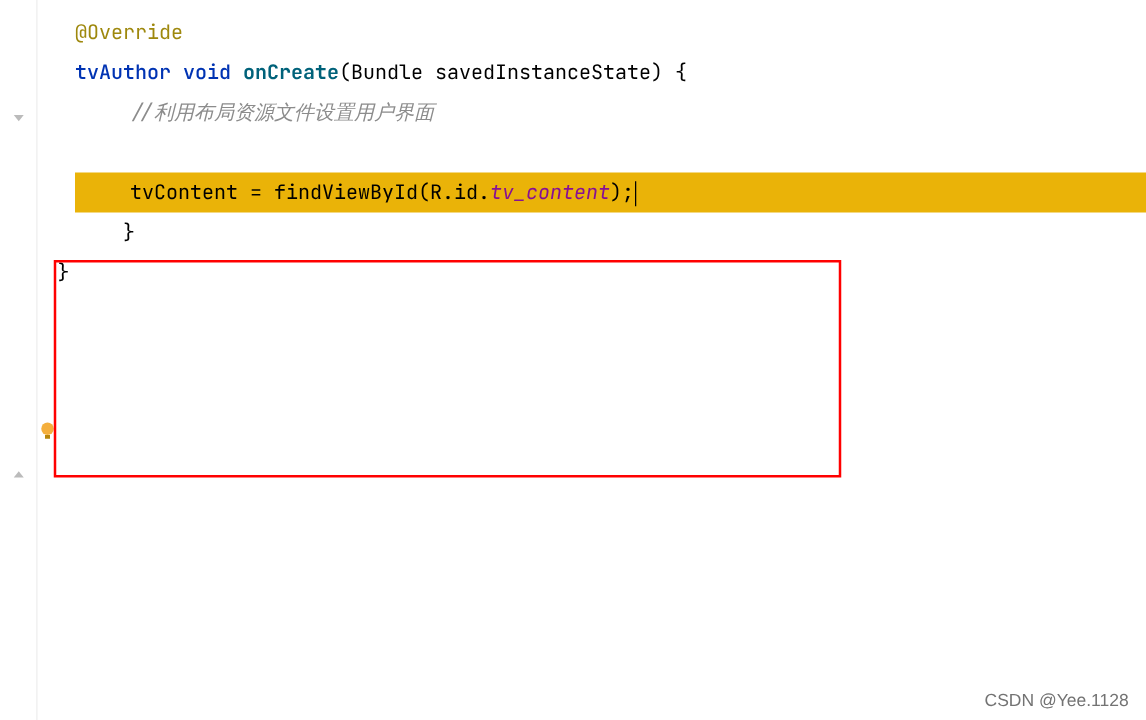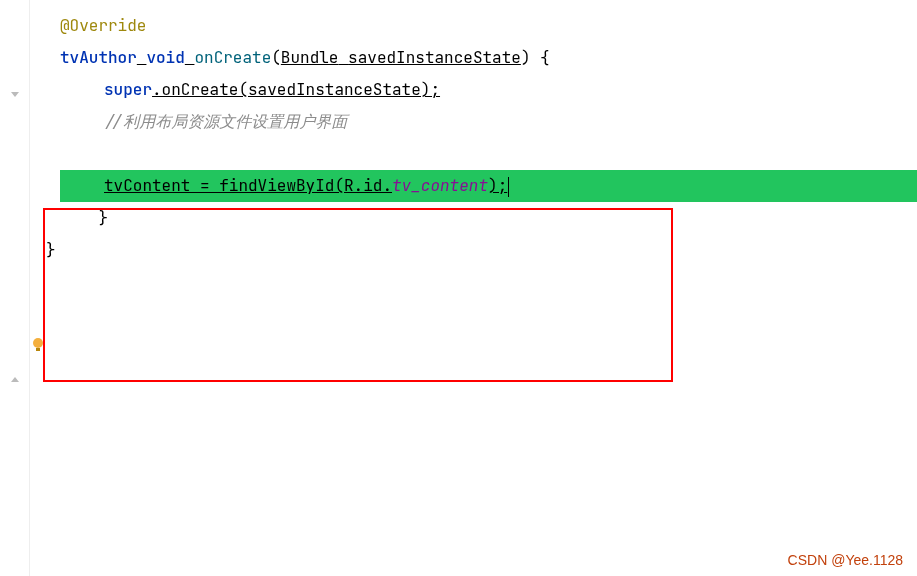--- a/index.html
+++ b/index.html
@@ -2,32 +2,32 @@
 <html><head>
   <meta charset="utf-8">
   <style>
     * { margin: 0; padding: 0; box-sizing: border-box; }
     body { font-family: 'JetBrains Mono', 'Consolas', monospace; font-size: 16px; background: #ffffff; overflow: hidden; width: 917px; height: 576px; position: relative; }
     .gutter { position: absolute; left: 0; top: 0; width: 30px; height: 100%; background: #fff; border-right: 1px solid #eee; }
     .gutter-icon { position: absolute; left: 50%; transform: translateX(-50%); width: 14px; height: 14px; }
     .bulb { position: absolute; left: 30px; top: 337px; width: 16px; height: 16px; }
     .editor { position: absolute; left: 30px; top: 0; right: 0; height: 100%; padding: 10px 0 0 30px; }
     .line { height: 32px; line-height: 32px; white-space: pre; }
-    .line.highlighted { background: #22c55e; }
+    .line.highlighted { background: #eab308; }
     .indent1 { padding-left: 0px; }
     .indent2 { padding-left: 44px; }
     .annotation { color: #9e880d; }
     .keyword { color: #0033b3; font-weight: 500; }
-    .method { color: #00627a; }
+    .method { color: #00627a; font-weight: bold; }
     .field-italic { color: #871094; font-style: italic; }
     .comment { color: #8c8c8c; font-style: italic; text-align: center; }
     .punct { color: #000; }
-    .plain { color: #000; text-decoration: underline; }
+    .plain { color: #000; }
     .highlight-box { position: absolute; left: 43px; top: 208px; width: 630px; height: 174px; border: 2px solid #ff0000; pointer-events: none; }
-    .watermark { position: absolute; right: 14px; bottom: 8px; color: #c2410c; font-size: 14px; font-family: sans-serif; text-align: center; }
+    .watermark { position: absolute; right: 14px; bottom: 8px; color: #737373; font-size: 14px; font-family: sans-serif; text-align: center; }
     .cursor { display: inline-block; width: 1px; height: 20px; background: #000; vertical-align: middle; margin-left: 1px; }
   </style>
 </head>
 <body>
 
 <div class="gutter">
   <div class="gutter-icon" style="top:85px;">
     <svg width="14" height="14">
         <path d="M3 5 L11 5 L7 10 Z" fill="#bbb"></path>
       </svg>
@@ -42,21 +42,20 @@
 <div class="bulb">
   <svg width="16" height="16">
       <circle cx="8" cy="6" r="5" fill="#f4af3d"></circle>
       <rect x="6" y="11" width="4" height="3" fill="#b8860b"></rect>
     </svg>
 </div>
 
 <div class="editor">
   <div class="line indent1"><span class="annotation">@Override</span></div>
   <div class="line indent1"><span class="keyword">tvAuthor</span><span class="plain"> </span><span class="keyword">void</span><span class="plain"> </span><span class="method">onCreate</span><span class="punct">(</span><span class="plain">Bundle</span><span class="plain"> </span><span class="plain">savedInstanceState</span><span class="punct">) {</span></div>
-  <div class="line indent2"><span class="keyword">super</span><span class="plain">.onCreate(savedInstanceState);</span></div>
   <div class="line indent2"><span class="comment">//利用布局资源文件设置用户界面</span></div>
   <div class="line"></div>
   <div class="line indent2 highlighted"><span class="plain">tvContent = findViewById(R.id.</span><span class="field-italic">tv_content</span><span class="plain">);</span><span class="cursor"></span></div>
   <div class="line"><span class="punct">    }</span></div>
   <div class="line" style="padding-left:0;margin-left:-14px;"><span class="punct">}</span></div>
 </div>
 
 <div class="highlight-box"></div>
 
 <div class="watermark">CSDN @Yee.1128</div>

